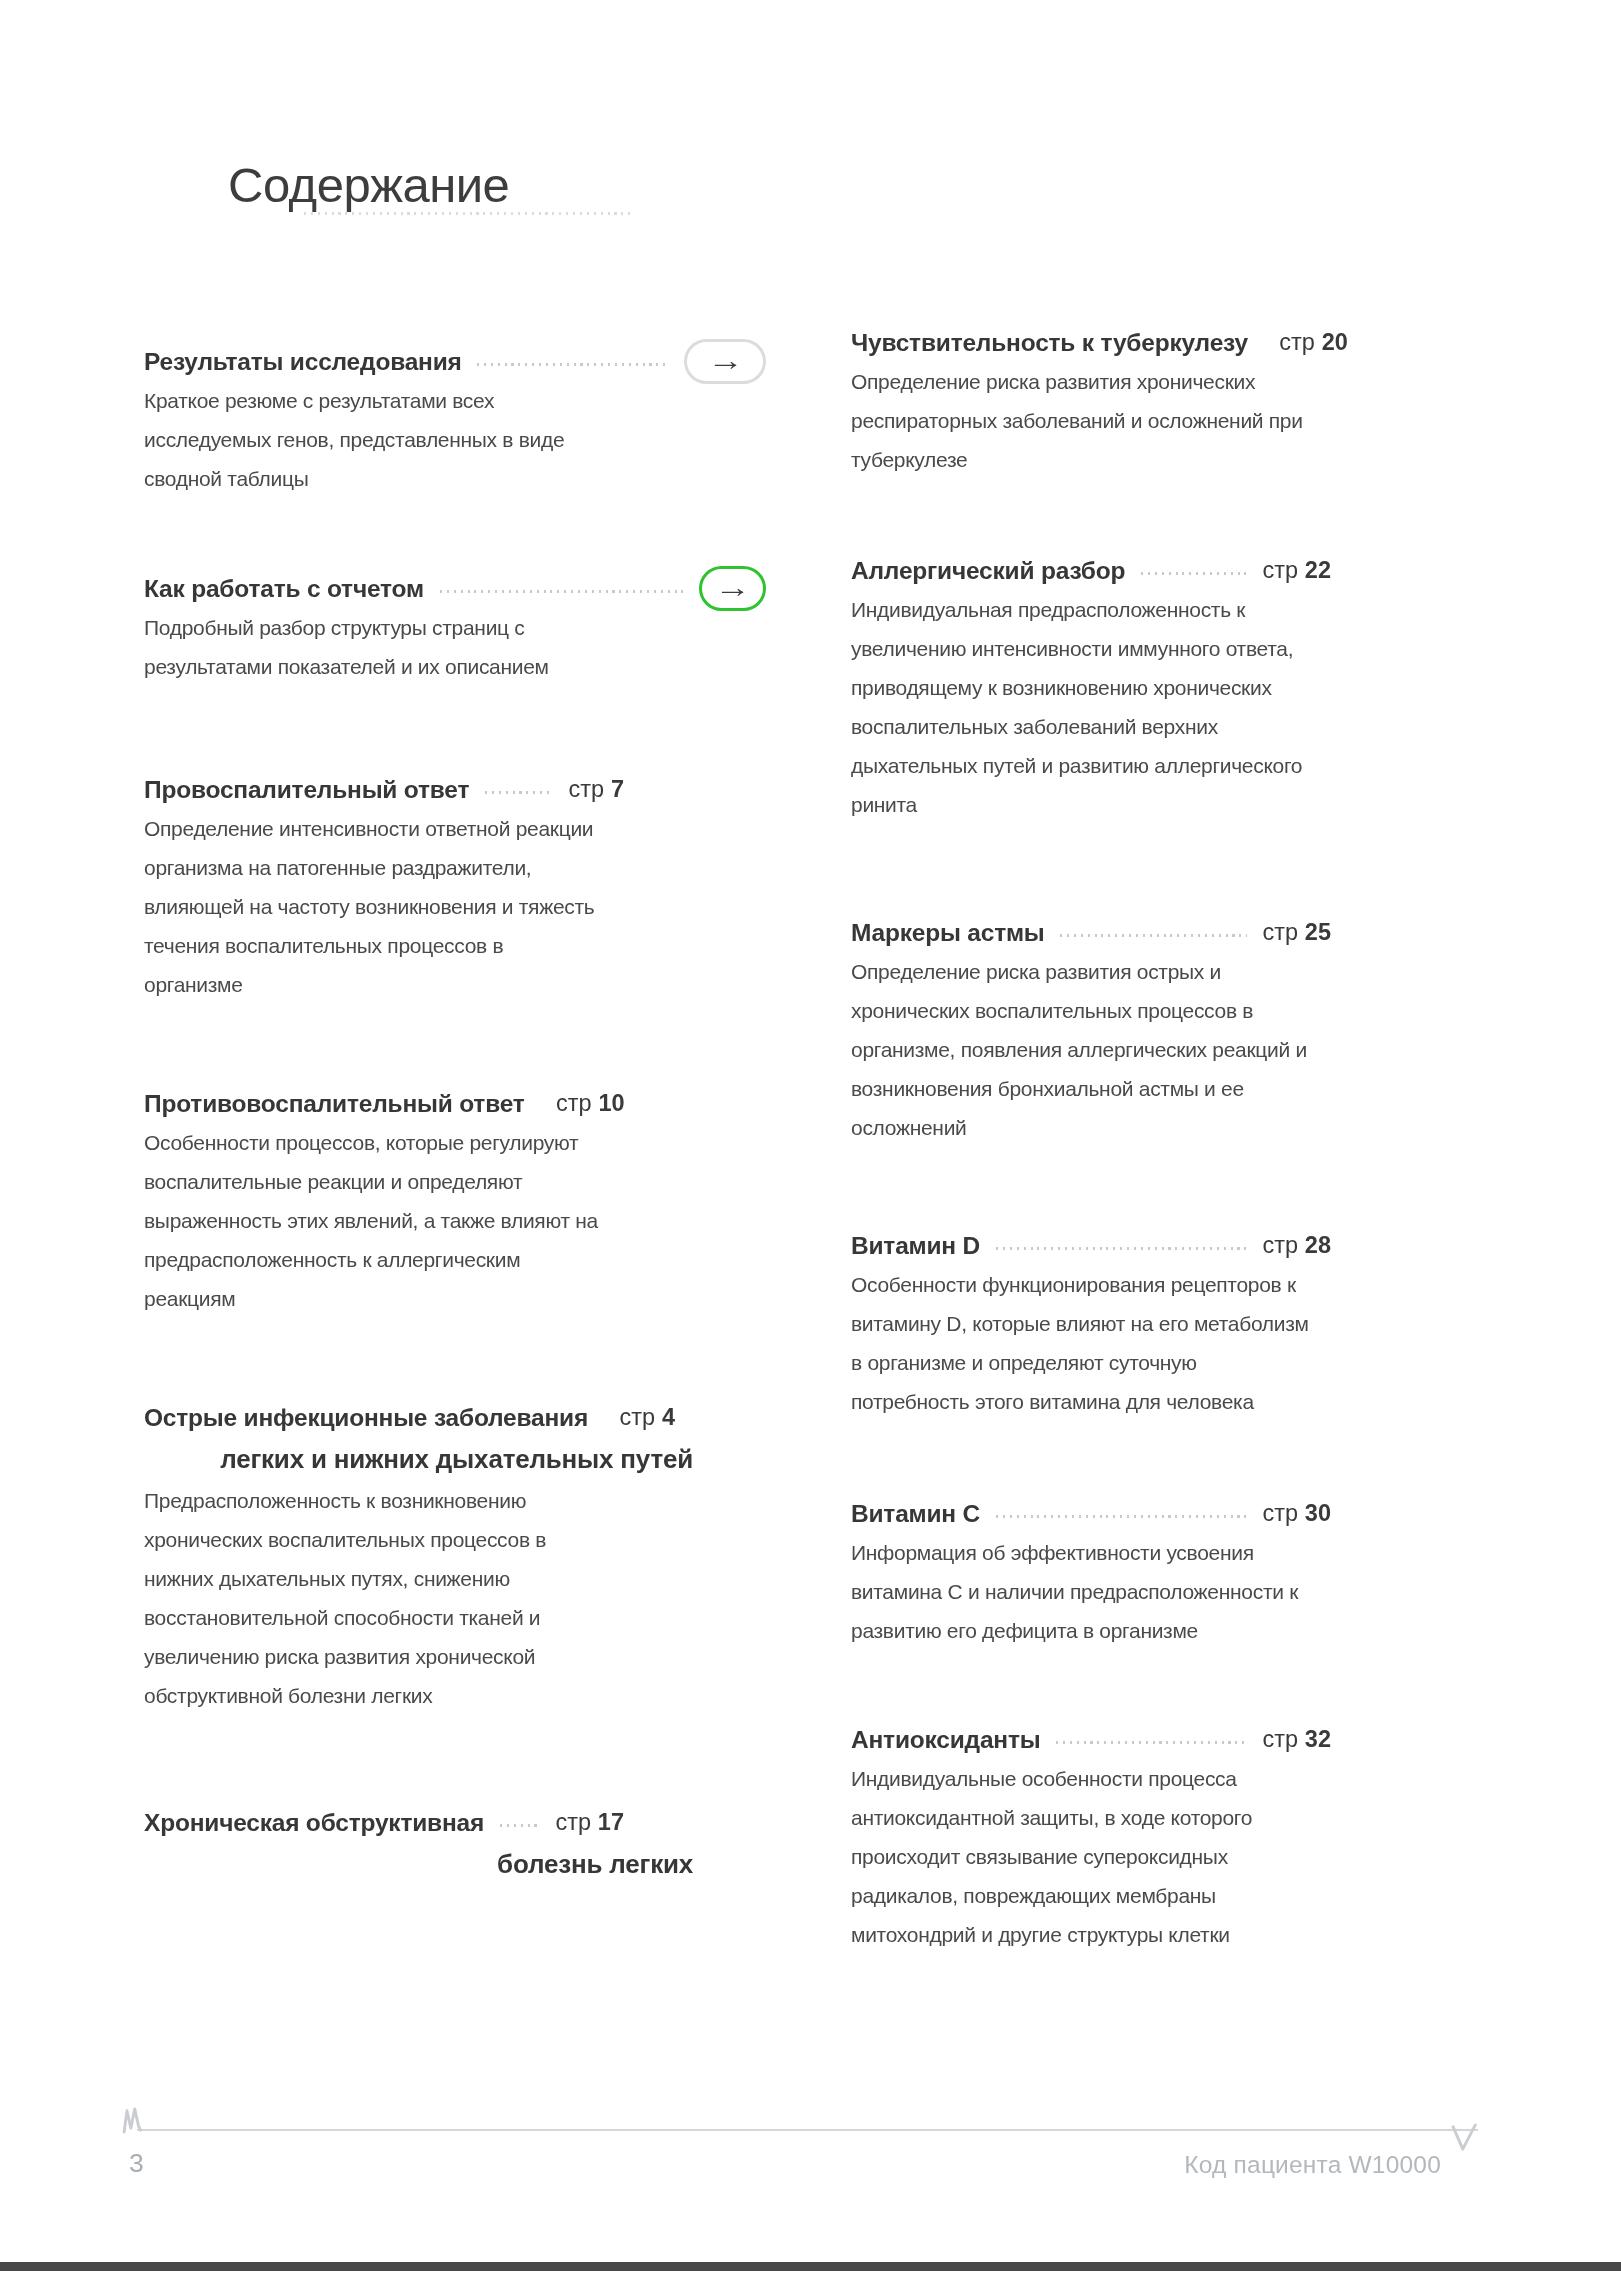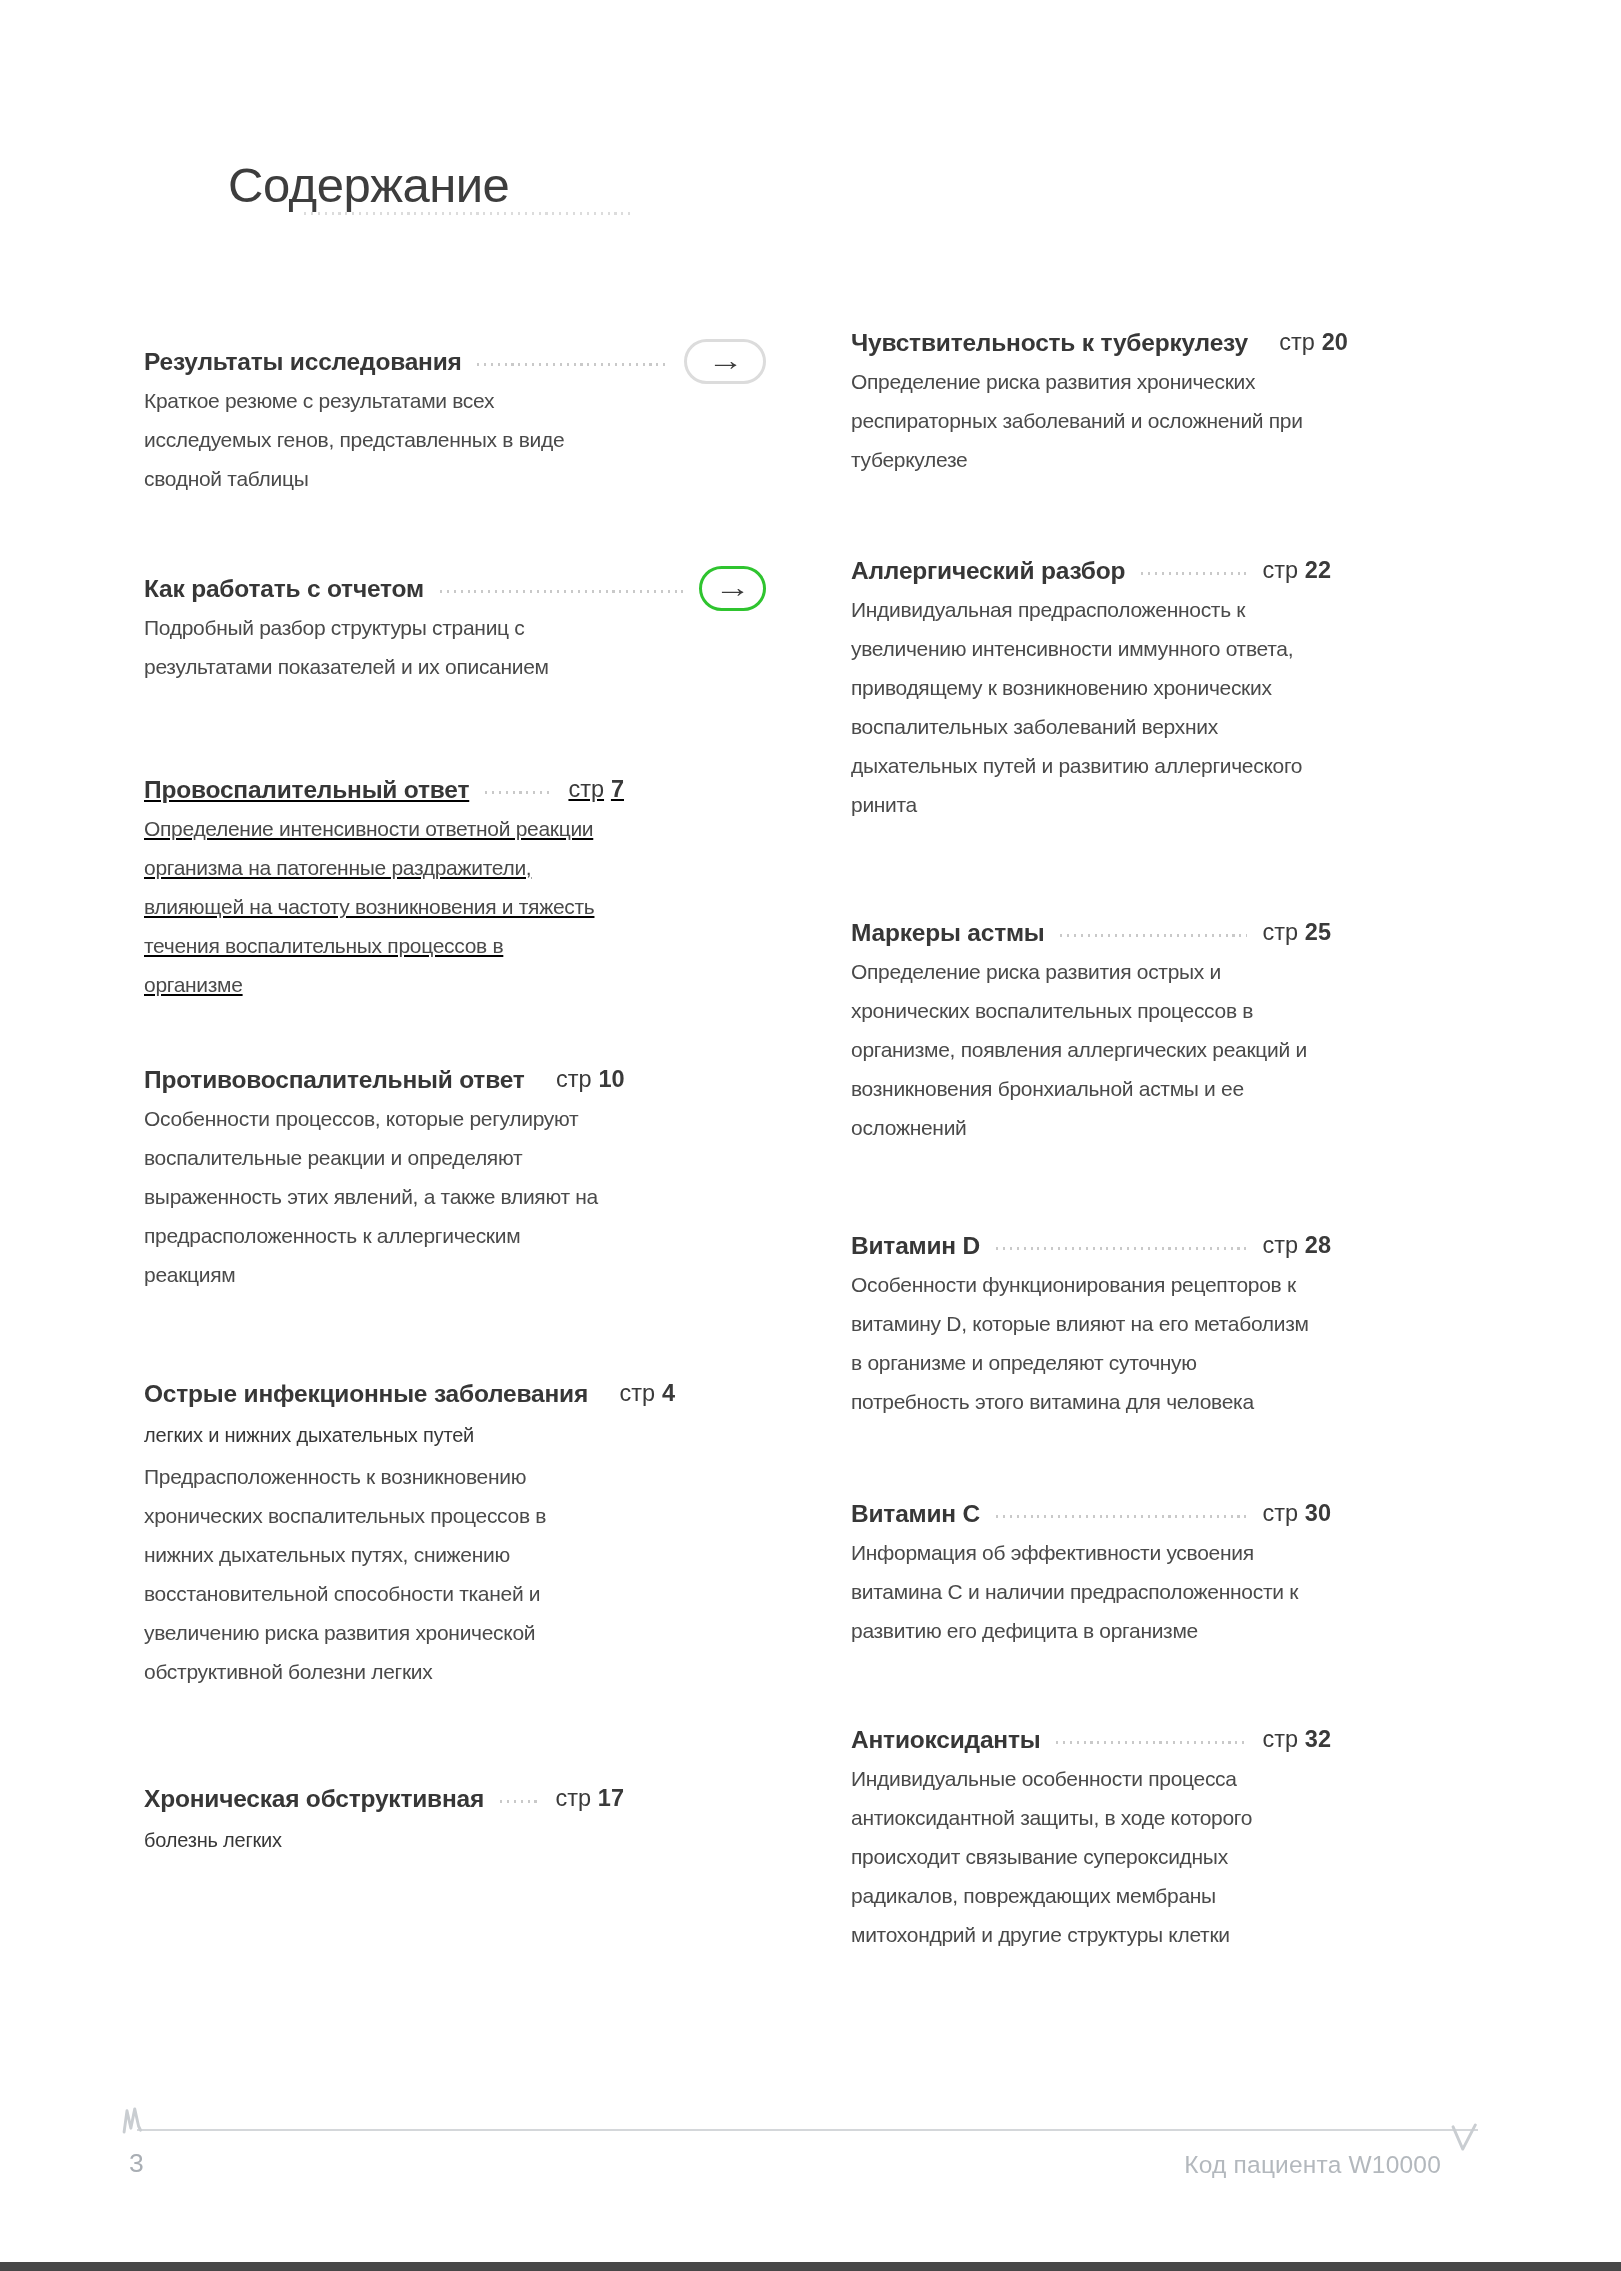--- a/index.html
+++ b/index.html
@@ -17,39 +17,39 @@
   .title-dots{
     position:absolute;left:304px;top:212px;width:328px;height:2.9px;
     background-image:repeating-linear-gradient(to right,#dcdcdc 0 2px,transparent 2px 6.9px);
   }
   .col{position:absolute;width:549px;}
   .col-left{left:144px;top:342px;}
   .col-right{left:851px;top:323px;}
   .entry{width:549px;}
   .col-left .entry:nth-child(1){margin-bottom:71px;}
   .col-left .entry:nth-child(2){margin-bottom:84px;}
-  .col-left .entry:nth-child(3){margin-bottom:56px;text-decoration:underline;}
+  .col-left .entry:nth-child(3){margin-bottom:80px;}
   .col-left .entry:nth-child(4){margin-bottom:80px;}
   .col-left .entry:nth-child(5){margin-bottom:88px;}
   .col-right .entry:nth-child(1){margin-bottom:72px;}
   .col-right .entry:nth-child(2){margin-bottom:89px;}
   .col-right .entry:nth-child(3){margin-bottom:79px;}
   .col-right .entry:nth-child(4){margin-bottom:73px;}
   .col-right .entry:nth-child(5){margin-bottom:70px;}
   .entry-head{
     display:flex;align-items:center;height:39px;width:480px;
   }
   .entry-head.wide{width:622px;}
   .entry-title{
     font-size:24.5px;font-weight:700;color:#373737;letter-spacing:-0.2px;
     white-space:nowrap;
   }
   .entry-title2{
-    display:block;font-size:20px;font-weight:400;color:#373737;letter-spacing:-0.2px;
-    line-height:44px;height:44px;
+    display:block;font-size:26px;font-weight:700;color:#373737;letter-spacing:-0.2px;
+    line-height:44px;height:44px;text-align:right;
   }
   .entry-title2:empty{display:none;}
   .leader{
     flex:1;height:2.9px;margin:0 15.7px;align-self:center;margin-top:5.9px;
     background-image:repeating-linear-gradient(to right,#c9c9c9 0 2px,transparent 2px 6.9px);
   }
   .page-ref{white-space:nowrap;font-size:23.5px;color:#3a3a3a;}
   .page-ref .str{font-weight:400;}
   .page-ref .num{font-weight:700;margin-left:6.9px;}
   .pill{

